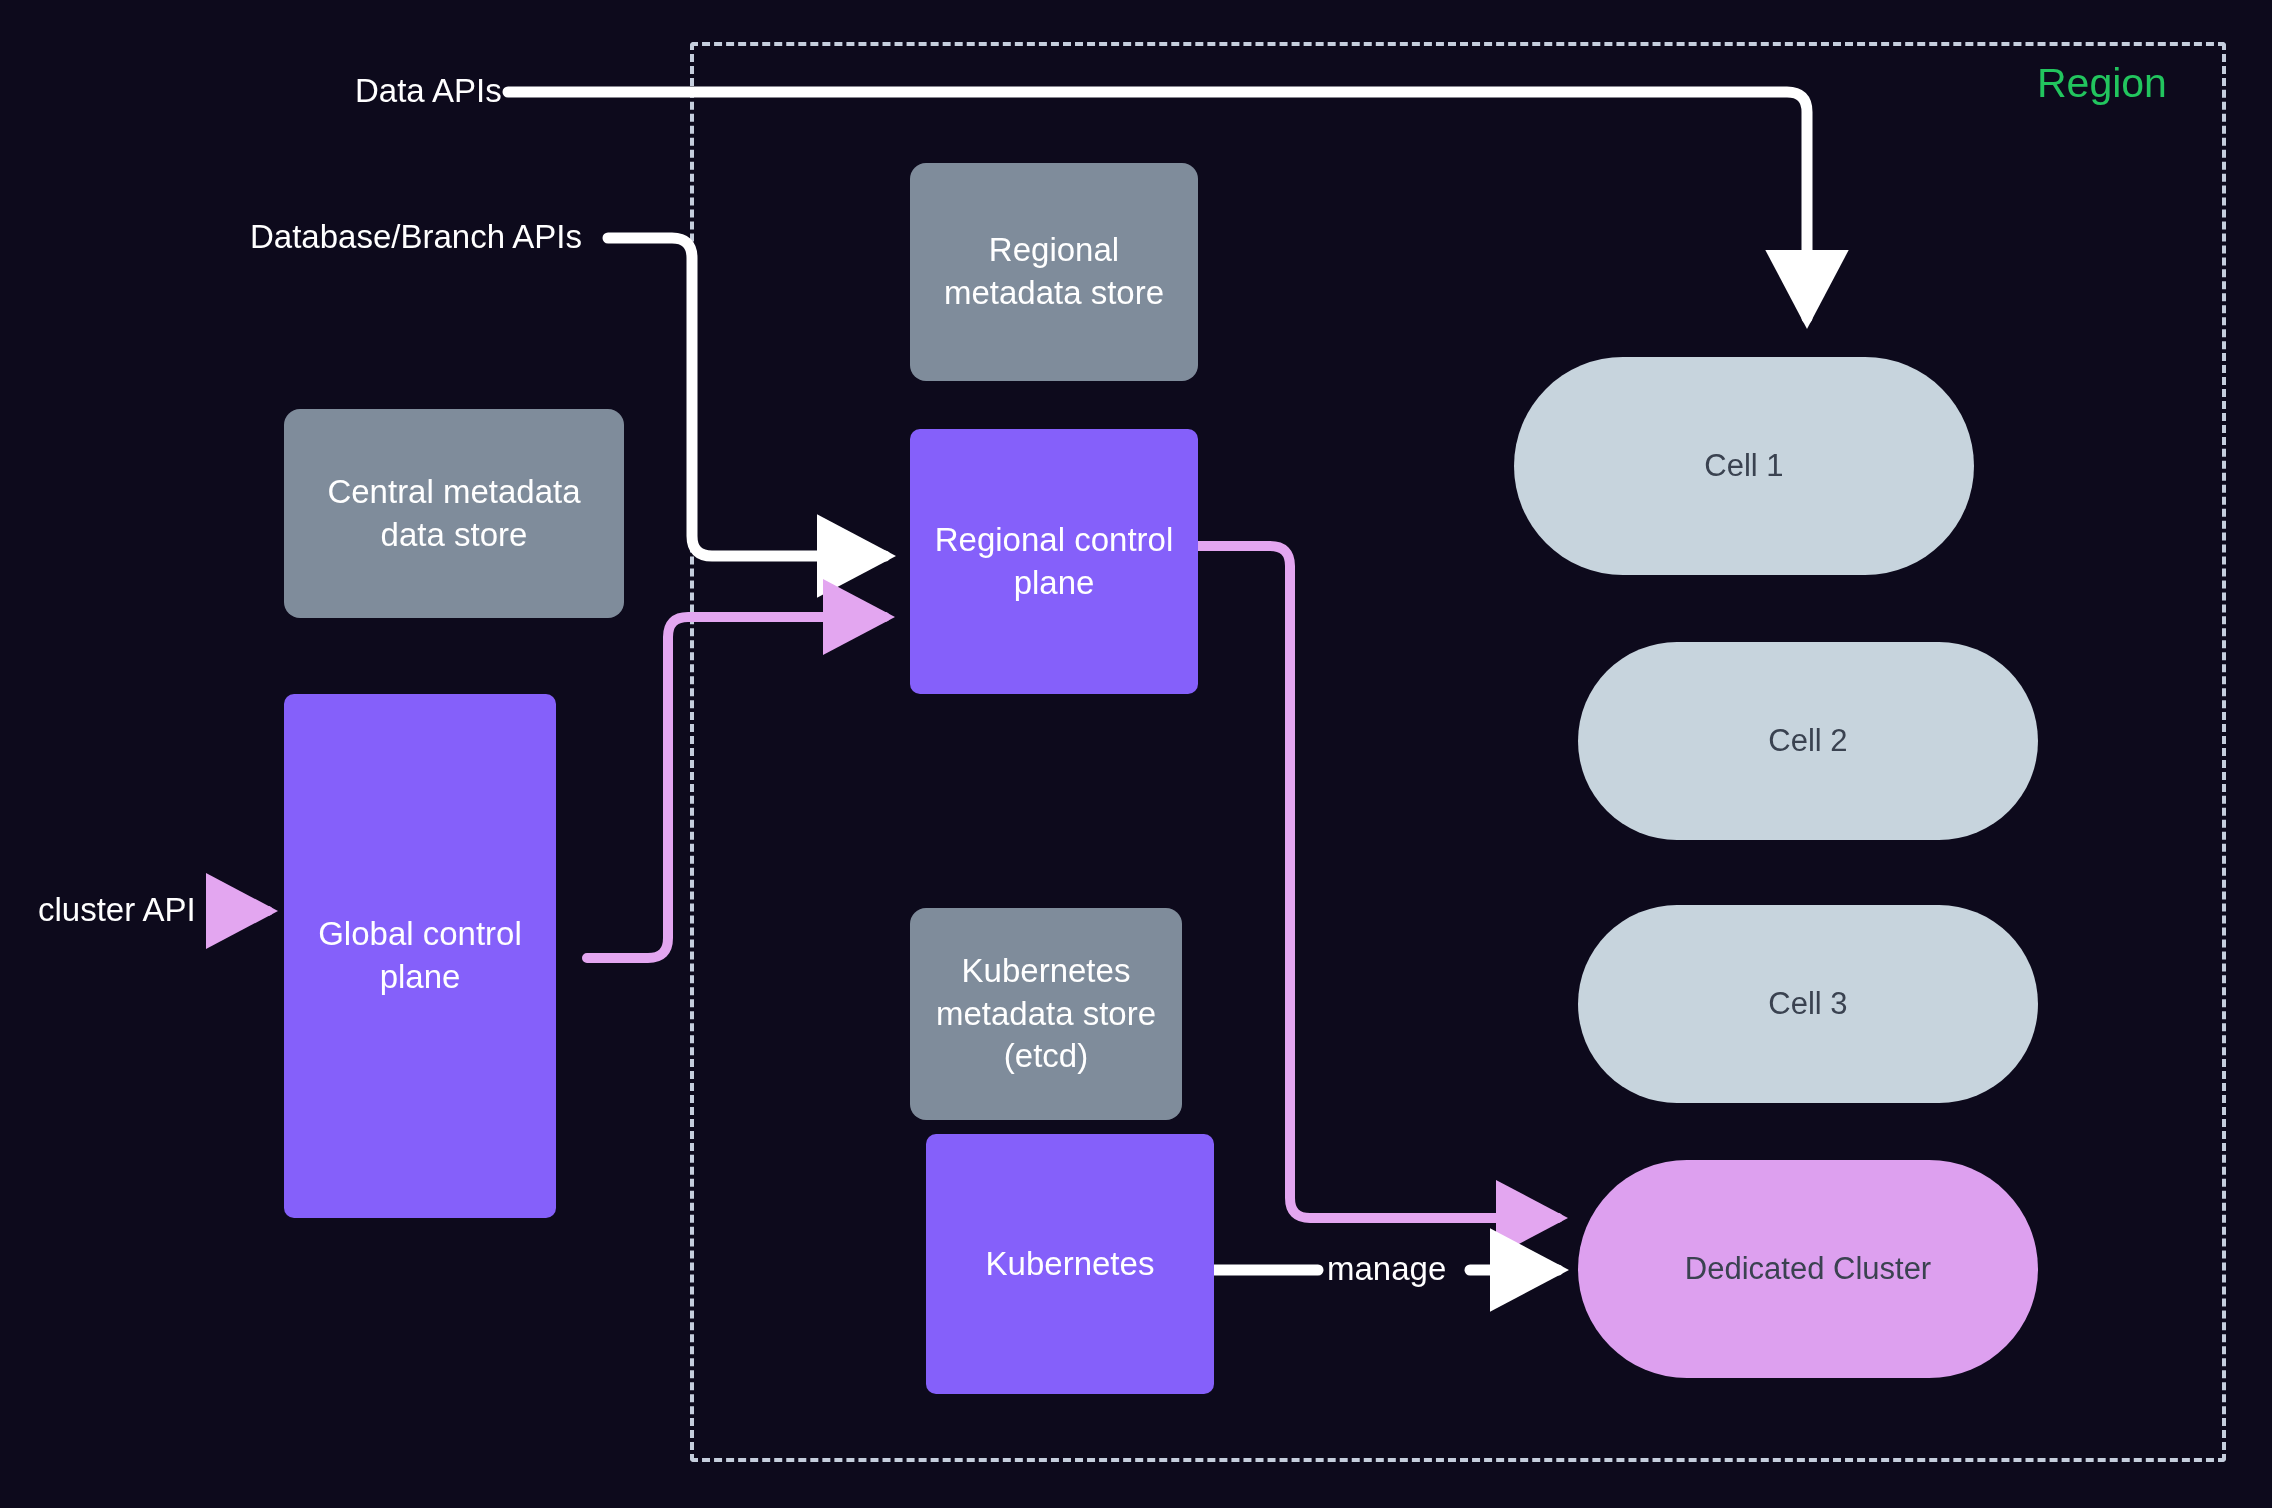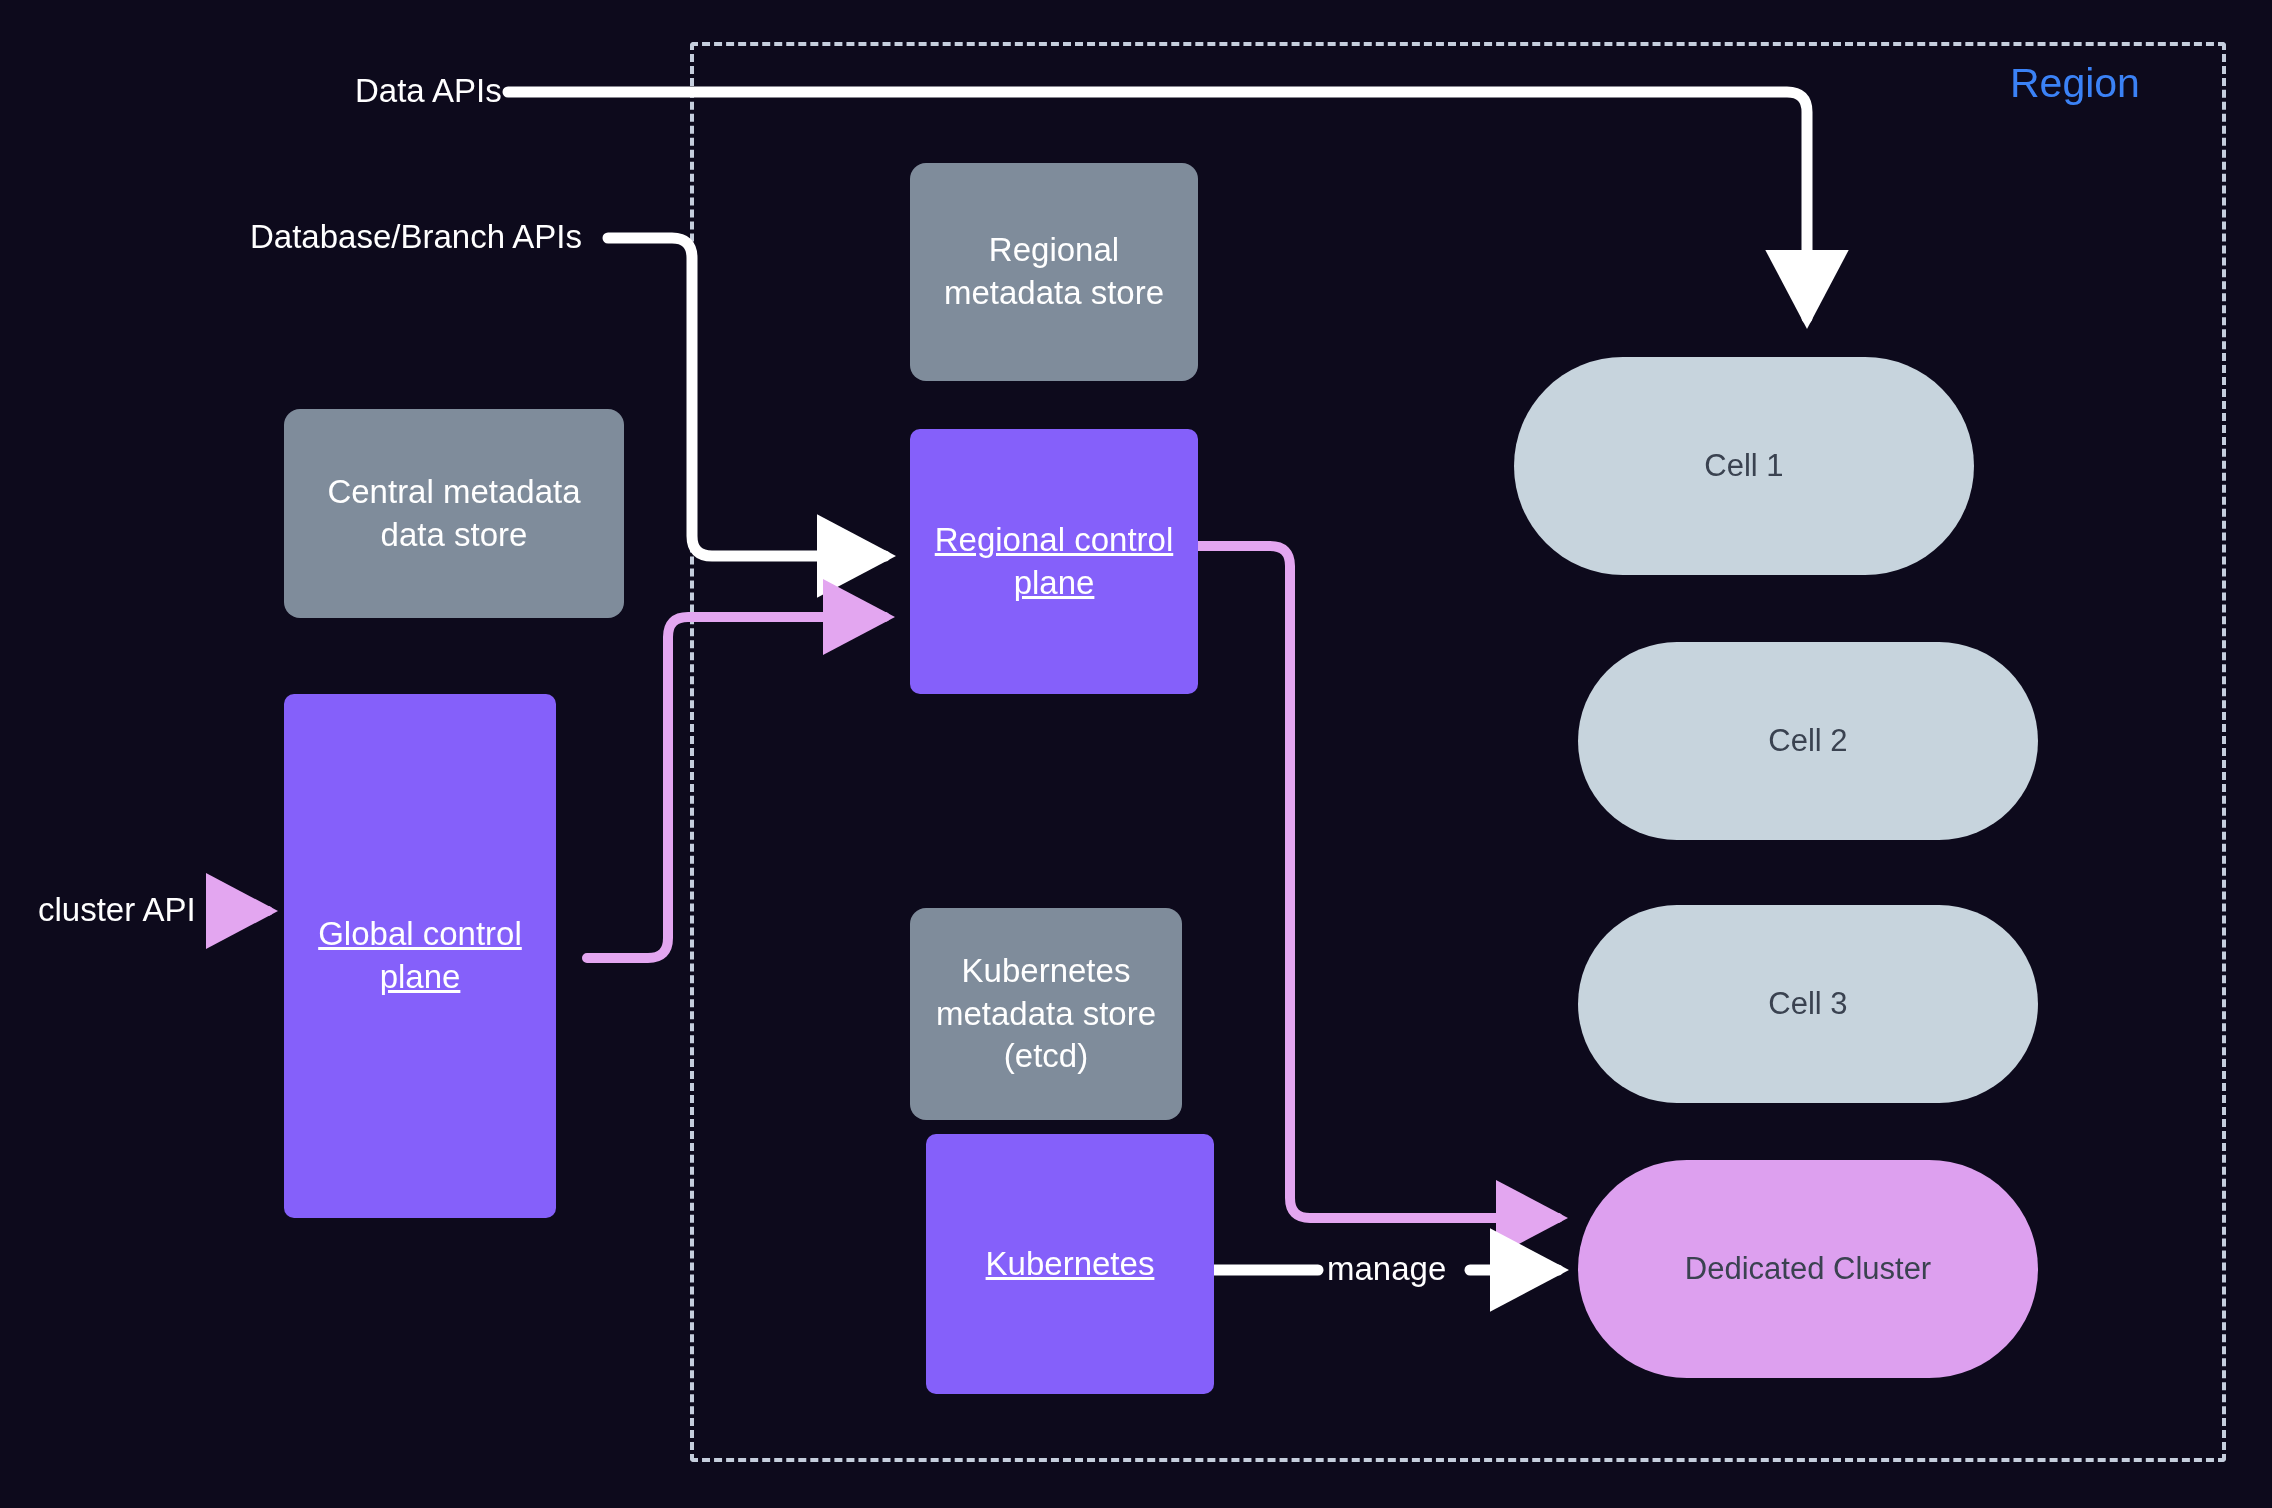--- a/index.html
+++ b/index.html
@@ -40,21 +40,20 @@
     background: #7f8c9b;
     color: #ffffff;
     border-radius: 16px;
     font-size: 33px;
   }
   .node-purple {
     background: #8560fa;
     color: #ffffff;
     border-radius: 10px;
     font-size: 33px;
-    text-decoration: underline;
   }
   .node-pill {
     background: #c7d4dd;
     color: #3a4250;
     border-radius: 200px;
     font-size: 31px;
   }
   .node-pill-pink {
     background: #dda0ef;
     color: #3a4250;
@@ -62,23 +61,24 @@
     font-size: 31px;
   }
   .edge-label {
     position: absolute;
     color: #ffffff;
     font-size: 33px;
     white-space: nowrap;
   }
   .region-label {
     position: absolute;
-    color: #3b82f6;
+    color: #22c55e;
     font-size: 41px;
     white-space: nowrap;
+    margin-left: 27px;
   }
   .region-box {
     position: absolute;
     border: 4px dashed #c5cedd;
     border-radius: 4px;
     box-sizing: border-box;
   }
 </style>
 </head>
 <body>

